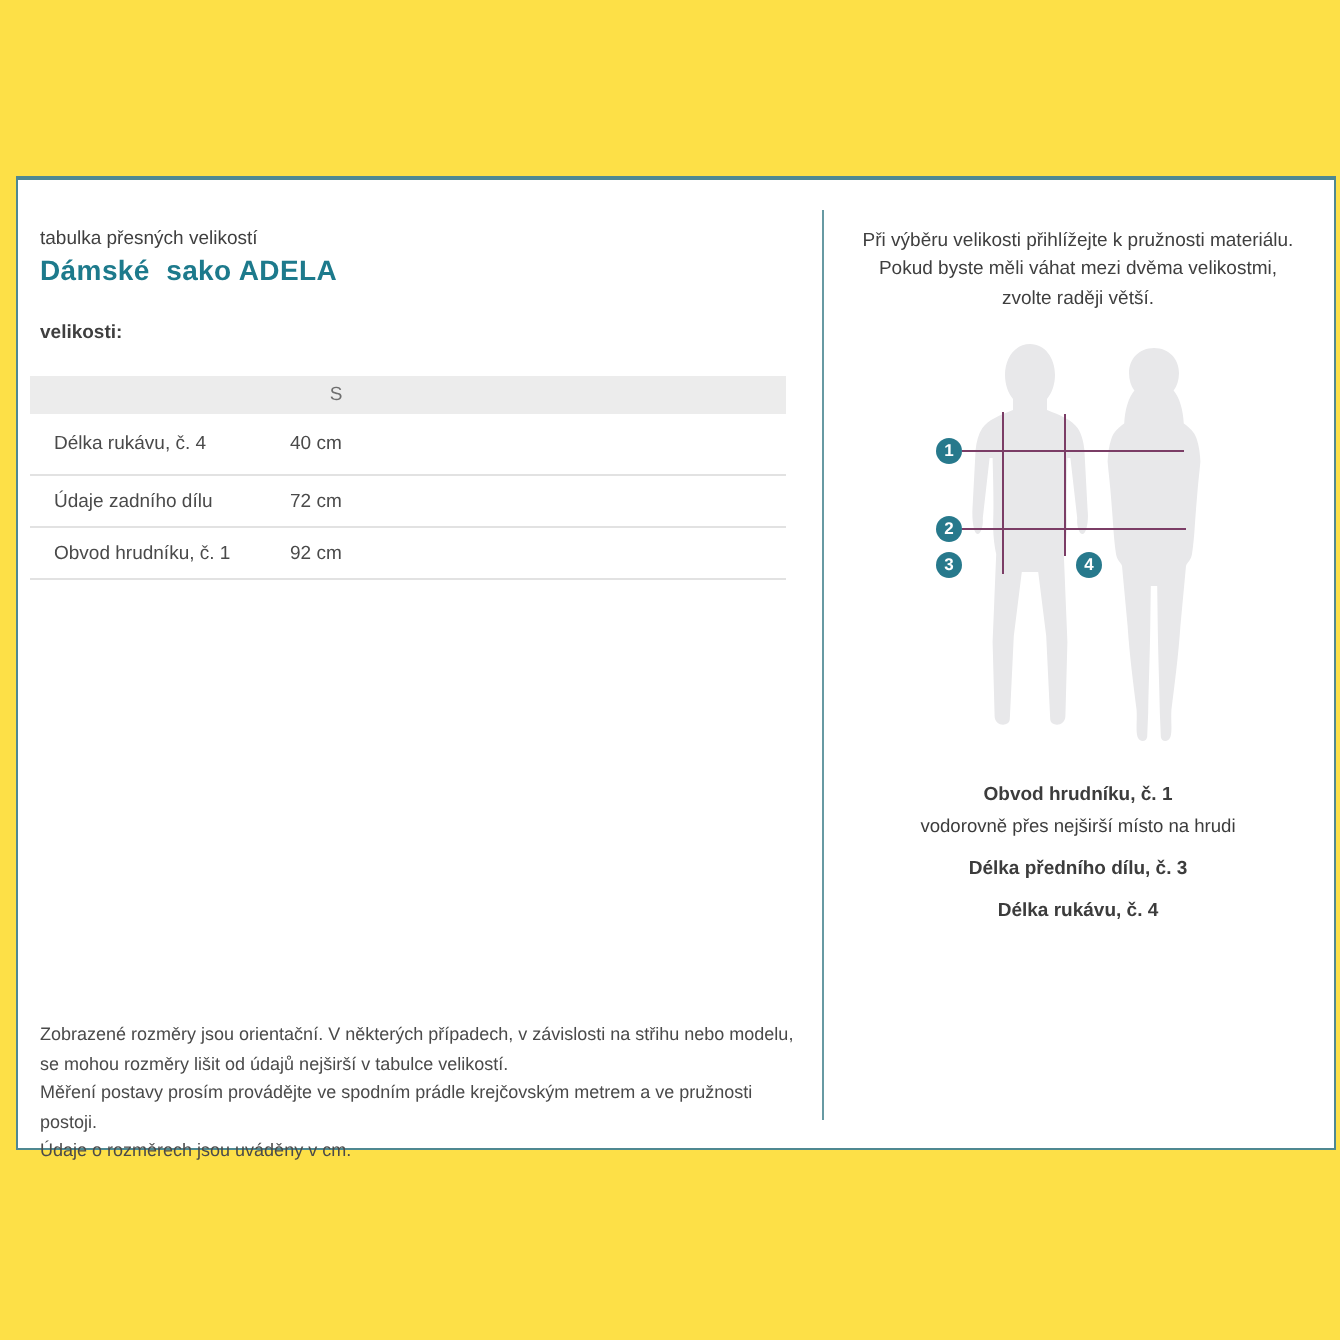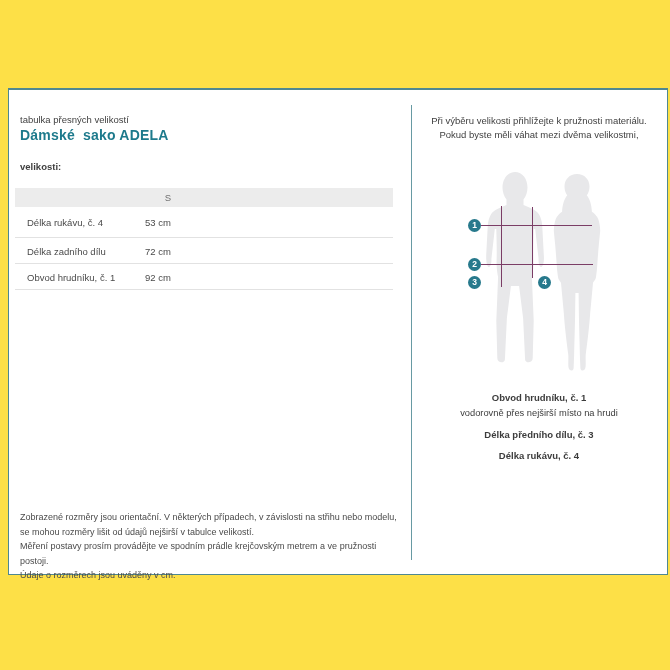--- a/index.html
+++ b/index.html
@@ -60,42 +60,43 @@
   <div class="abs caption">tabulka přesných velikostí</div>
   <div class="abs title">Dámské  sako ADELA</div>
   <div class="abs sizes-label">velikosti:</div>
 
   <div class="abs size-table">
     <div class="thead">
       <span class="th-size">S</span>
     </div>
     <div class="trow first">
       <span class="tlabel">Délka rukávu, č. 4</span>
-      <span class="tvalue">53 cm</span>
+      <span class="tvalue">40 cm</span>
     </div>
     <div class="trow">
-      <span class="tlabel">Délka zadního dílu</span>
+      <span class="tlabel">Údaje zadního dílu</span>
       <span class="tvalue">72 cm</span>
     </div>
     <div class="trow">
       <span class="tlabel">Obvod hrudníku, č. 1</span>
       <span class="tvalue">92 cm</span>
     </div>
   </div>
 
   <div class="abs disclaimer">
     <div>Zobrazené rozměry jsou orientační. V některých případech, v závislosti na střihu nebo modelu,</div>
     <div>se mohou rozměry lišit od údajů nejširší v tabulce velikostí.</div>
     <div>Měření postavy prosím provádějte ve spodním prádle krejčovským metrem a ve pružnosti postoji.</div>
     <div>Údaje o rozměrech jsou uváděny v cm.</div>
   </div>
 
   <div class="abs intro">
     <div>Při výběru velikosti přihlížejte k pružnosti materiálu.</div>
     <div>Pokud byste měli váhat mezi dvěma velikostmi,</div>
+    <div>zvolte raději větší.</div>
   </div>
 
   <svg class="abs fig-male" width="58" height="196" viewBox="0 0 58 196">
     <path class="silhouette" d="M29,1 C36.5,1 41.5,8 41.5,16.5 C41.5,21 40,25.5 37.5,28.5 L37.5,34 C44,36.5 50,39 52.8,43 C54.8,46 55.8,50 56.2,54 L57.8,84 C58.5,90 57,96.5 55,96 C53.3,95.5 52.3,91.5 52.6,88 L49.2,58 L47.7,58 C47.4,70 47.1,80 47.4,89 C47.6,97 46.7,102 45.9,106 L47.7,150 L46.7,187 C46.7,192.5 39.2,192.5 39.1,188.5 L37.1,147 L33.1,115 L24.9,115 L20.9,147 L18.9,188.5 C18.8,192.5 11.3,192.5 11.3,187 L10.3,150 L12.1,106 C11.3,102 10.4,97 10.6,89 C10.9,80 10.6,70 10.3,58 L8.8,58 L5.4,88 C5.7,91.5 4.7,95.5 3,96 C1,96.5 0,90 0.2,84 L1.8,54 C2.2,50 3.2,46 5.2,43 C8,39 14,36.5 20.5,34 L20.5,28.5 C18,25.5 16.5,21 16.5,16.5 C16.5,8 21.5,1 29,1 Z"></path>
   </svg>
 
   <svg class="abs fig-female" width="48" height="201" viewBox="0 0 48 201">
     <path class="silhouette" d="M24,1 C31.5,1 36.5,6.5 36.5,13.5 C36.5,17 35.5,20 33.8,22.3 C36.8,26 38.6,32 38.9,38.8 C41.8,40.8 44.3,43.2 45.4,46.6 C46.6,50.2 47,54 47.2,57.8 C46.8,62.5 46.2,67.5 45.8,72 C45.3,78 44.8,84 44.4,90 C44.1,95 43.6,100 43,104 C42.4,107.5 40.6,108 40,110 L37.2,140 C36.2,155 34.2,170 32.7,182 C32.4,188 33.2,192.5 32.2,195.5 C31.2,198.2 27.7,198.2 27.4,195.2 L26.9,183 C26.6,168 26.1,155 25.9,142 L25.6,120 L22.4,120 L22.1,142 C21.9,155 21.4,168 21.1,183 L20.6,195.2 C20.3,198.2 16.8,198.2 15.8,195.5 C14.8,192.5 15.6,188 15.3,182 C13.8,170 11.8,155 10.8,140 L8,110 C7.4,108 5.6,107.5 5,104 C4.4,100 3.9,95 3.6,90 C3.2,84 2.7,78 2.2,72 C1.8,67.5 1.2,62.5 0.8,57.8 C1,54 1.4,50.2 2.6,46.6 C3.7,43.2 6.2,40.8 9.1,38.8 C9.4,32 11.2,26 14.2,22.3 C12.5,20 11.5,17 11.5,13.5 C11.5,6.5 16.5,1 24,1 Z"></path>
   </svg>
 

